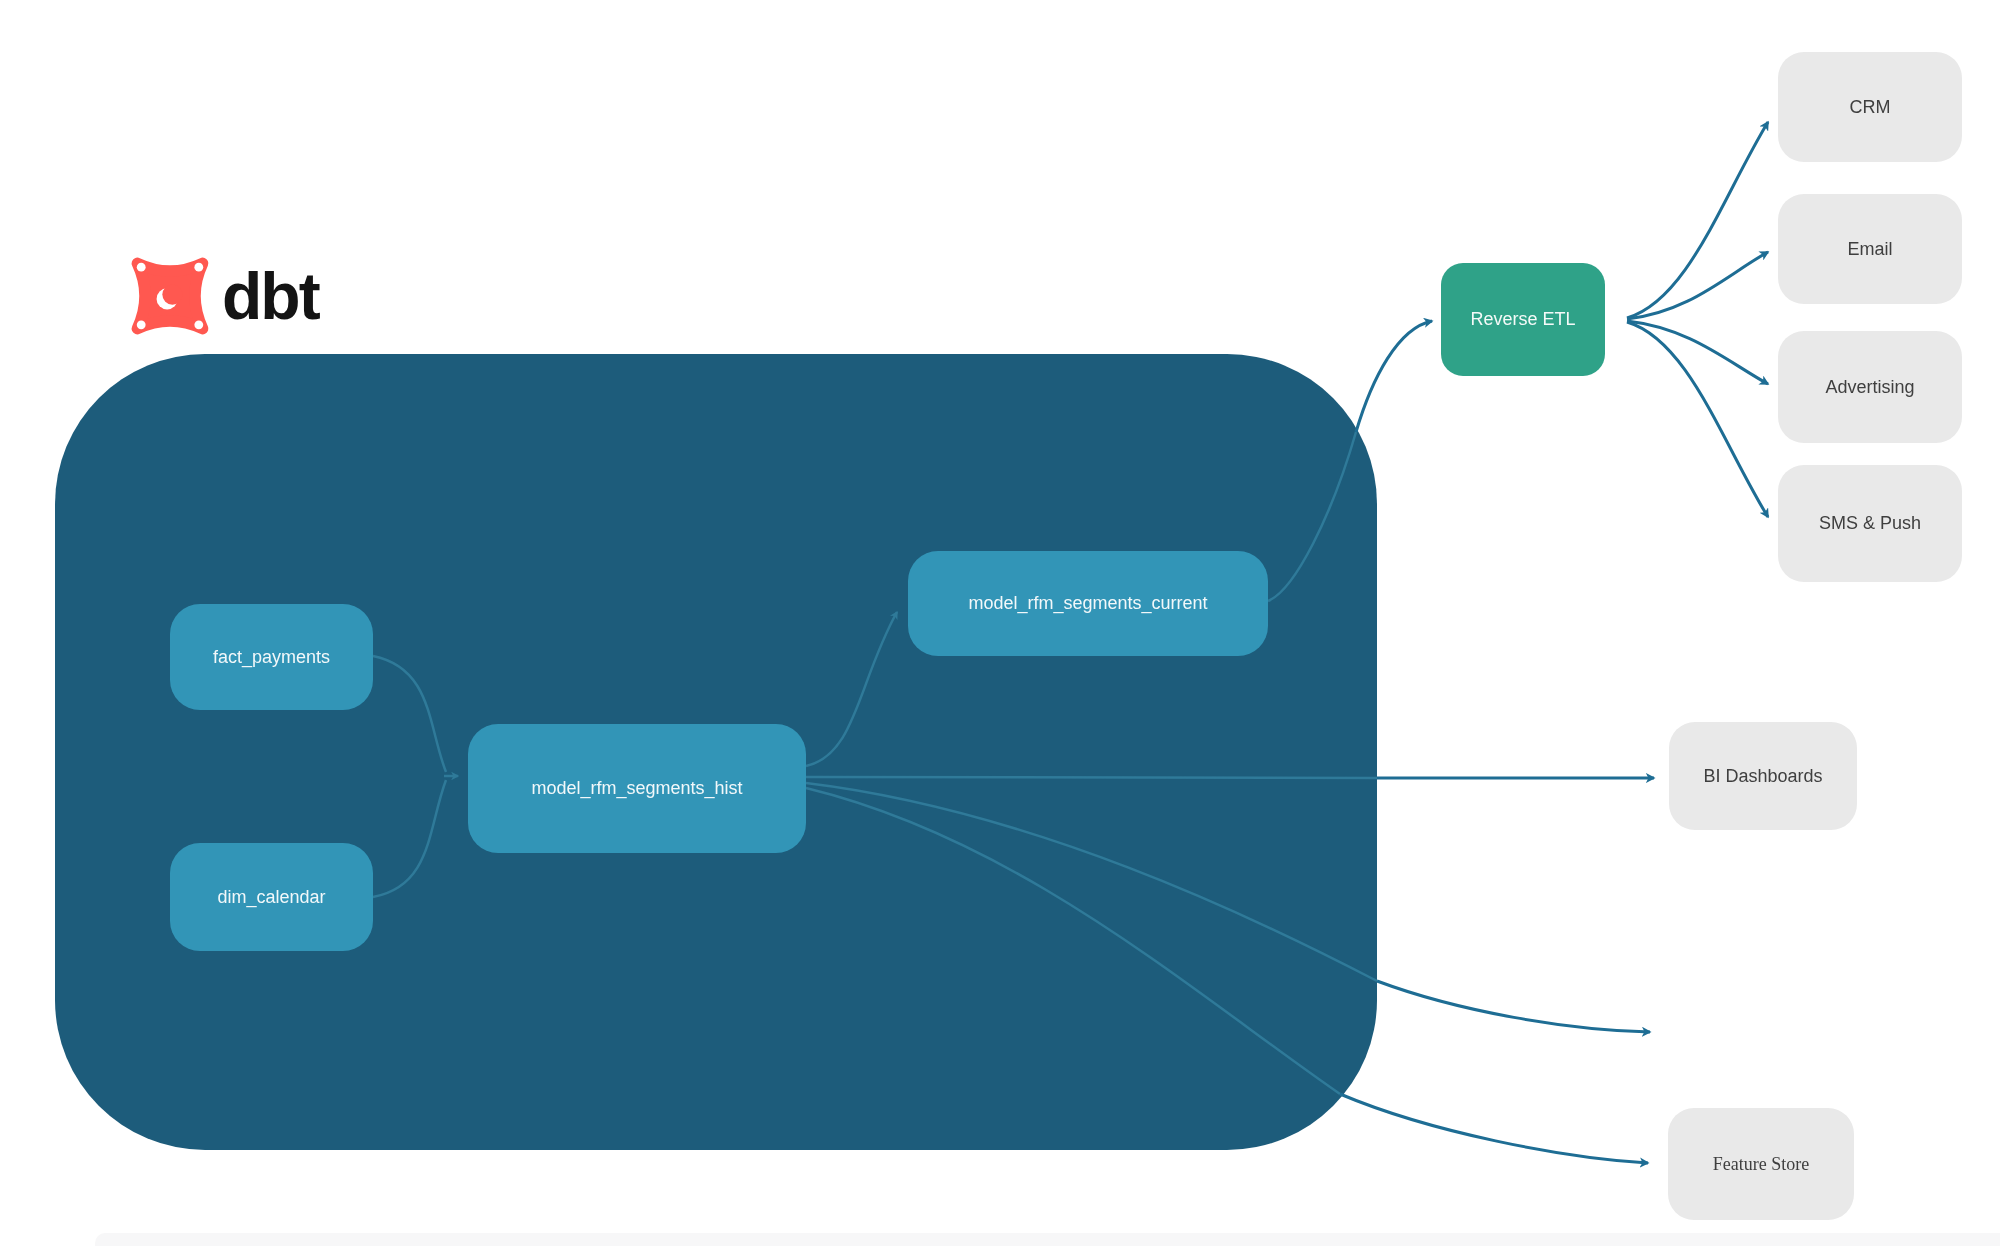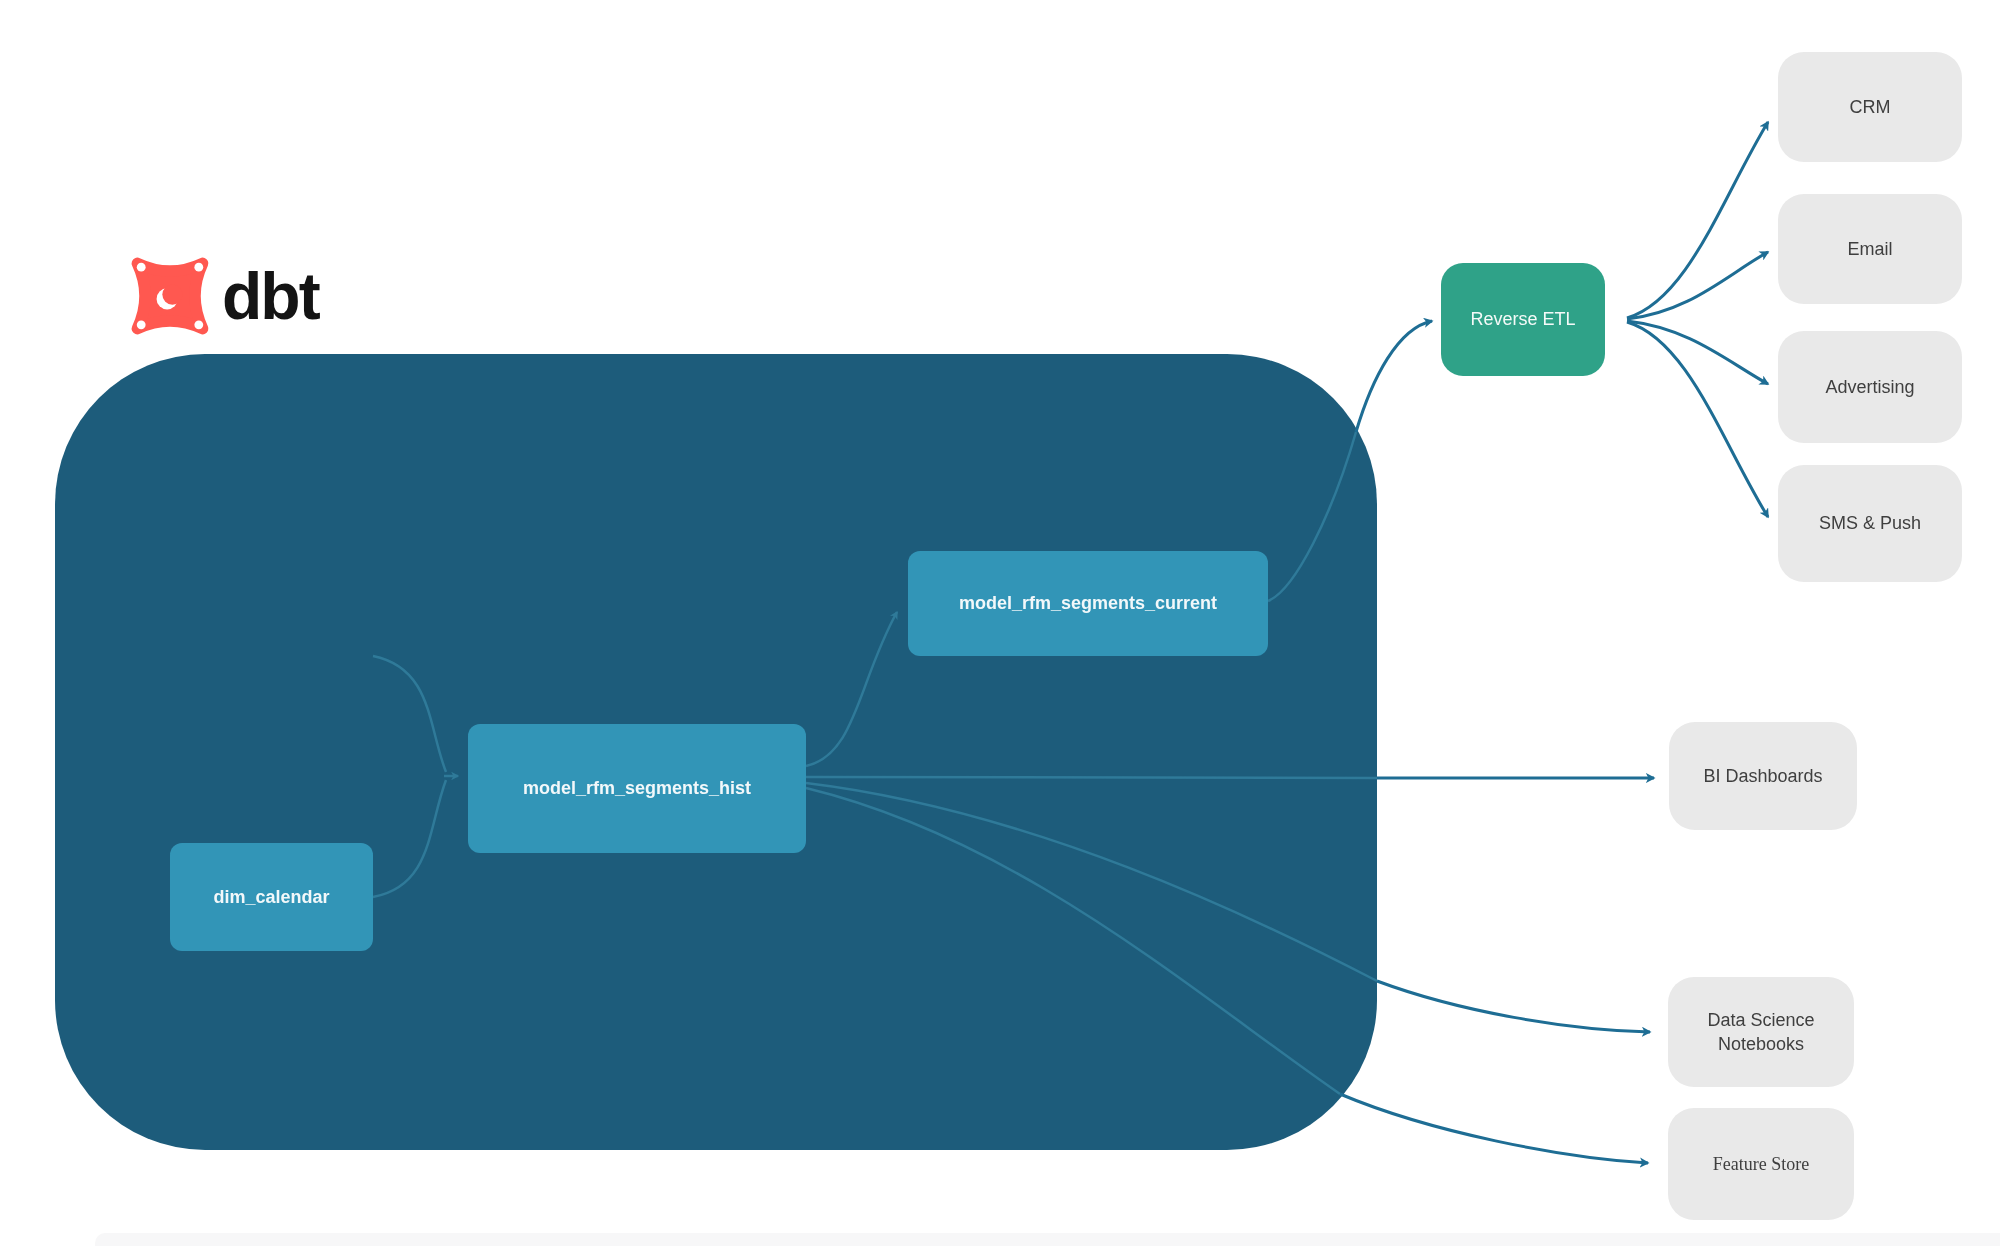--- a/index.html
+++ b/index.html
@@ -22,21 +22,21 @@
 
   .logo{position:absolute;left:122px;top:248px;display:flex;align-items:center;gap:4px;}
   .logo-icon{width:96px;height:96px;display:block;}
   .logo-text{font-size:66px;font-weight:700;color:var(--logo-text);letter-spacing:-2px;line-height:96px;}
 
   .warehouse{position:absolute;left:55px;top:354px;width:1322px;height:796px;
     background:var(--container);border-radius:150px;}
 
   .node{position:absolute;display:flex;align-items:center;justify-content:center;
     text-align:center;font-size:18px;line-height:1.35;}
-  .node.model{background:var(--model-node);color:var(--text-light);border-radius:12px;font-weight:bold;}
+  .node.model{background:var(--model-node);color:var(--text-light);border-radius:30px;}
   .node.etl{background:var(--reverse-etl);color:#f4faf8;border-radius:22px;font-size:18px;}
   .node.dest{background:var(--destination);color:var(--text-dark);border-radius:26px;padding:0 14px;}
 
   .n-fact    {left:170px; top:604px; width:203px; height:106px;}
   .n-dim     {left:170px; top:843px; width:203px; height:108px;}
   .n-hist    {left:468px; top:724px; width:338px; height:129px;}
   .n-current {left:908px; top:551px; width:360px; height:105px;}
   .n-retl    {left:1441px;top:263px; width:164px; height:113px;}
   .n-crm     {left:1778px;top:52px;  width:184px; height:110px;}
   .n-email   {left:1778px;top:194px; width:184px; height:110px;}
@@ -97,20 +97,23 @@
     <path class="edge-outer" d="M1356,432 C1372,378 1398,328 1432,321" marker-end="url(#ah-dark)"></path>
     <path class="edge-outer" d="M1627,318 C1688,300 1722,198 1768,122" marker-end="url(#ah-dark)"></path>
     <path class="edge-outer" d="M1627,319 C1690,312 1728,274 1768,252" marker-end="url(#ah-dark)"></path>
     <path class="edge-outer" d="M1627,321 C1690,328 1728,362 1768,384" marker-end="url(#ah-dark)"></path>
     <path class="edge-outer" d="M1627,322 C1688,340 1722,442 1768,517" marker-end="url(#ah-dark)"></path>
     <path class="edge-outer" d="M1377,778 L1654,778" marker-end="url(#ah-dark)"></path>
     <path class="edge-outer" d="M1377,981 C1460,1012 1568,1030 1650,1032" marker-end="url(#ah-dark)"></path>
     <path class="edge-outer" d="M1340,1094 C1430,1132 1562,1158 1648,1163" marker-end="url(#ah-dark)"></path>
   </svg>
 
+  <div class="node model n-fact">
+    <span>fact_payments</span>
+  </div>
   <div class="node model n-dim">
     <span>dim_calendar</span>
   </div>
   <div class="node model n-hist">
     <span>model_rfm_segments_hist</span>
   </div>
   <div class="node model n-current">
     <span>model_rfm_segments_current</span>
   </div>
 
@@ -126,22 +129,19 @@
   </div>
   <div class="node dest n-adv">
     <span>Advertising</span>
   </div>
   <div class="node dest n-sms">
     <span>SMS &amp; Push</span>
   </div>
   <div class="node dest n-bi">
     <span>BI Dashboards</span>
   </div>
-  <div class="node dest n-dsn">
-    <span>Data Science Notebooks</span>
-  </div>
   <div class="node dest n-fs">
     <span>Feature Store</span>
   </div>
 
   <div class="footer-band"></div>
 
 </div>
 
 </body></html>

